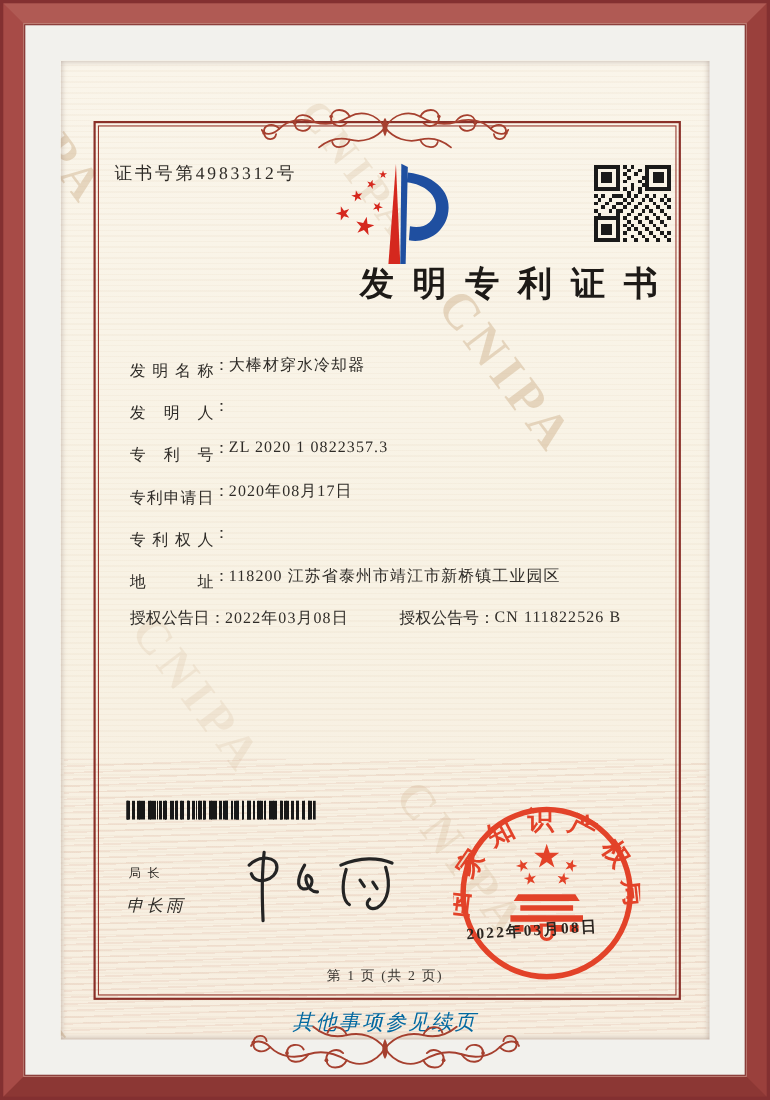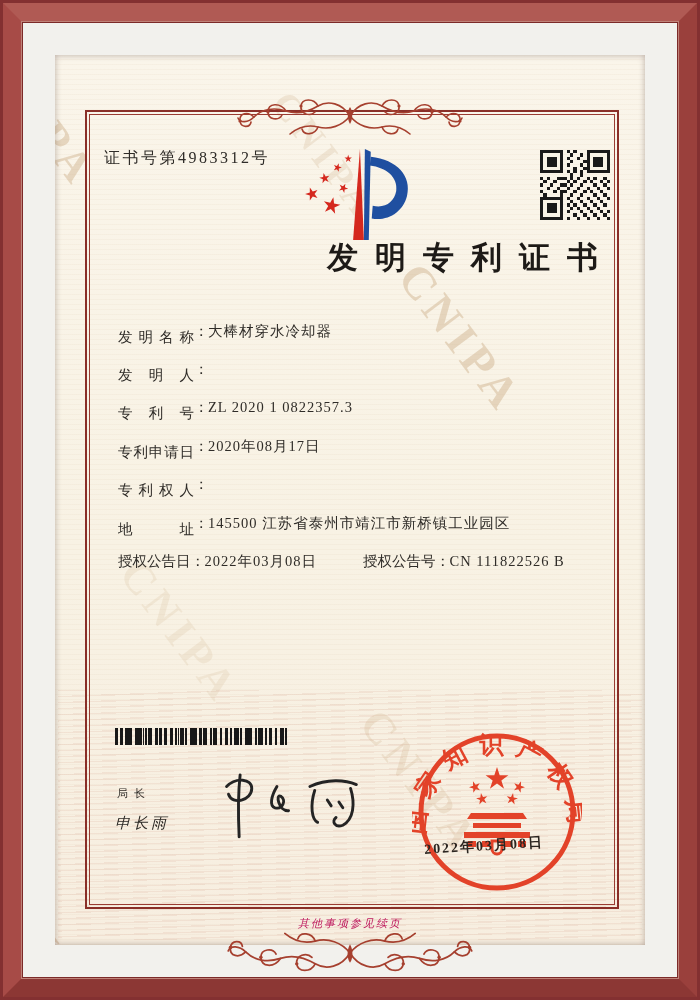--- a/index.html
+++ b/index.html
@@ -61,21 +61,21 @@
       repeating-linear-gradient(90deg,#181818 0 3px,transparent 3px 11px);}
   .director-title{position:absolute;left:117px;top:786px;font-size:11px;letter-spacing:6px;color:#2c2925;}
   .director-name{position:absolute;left:115px;top:814px;font-size:15px;letter-spacing:3px;color:#2c2925;font-style:italic;}
   .sig{position:absolute;left:213px;top:763px;width:155px;height:78px;z-index:4;}
   .seal{position:absolute;left:412px;top:727px;width:170px;height:170px;z-index:4;opacity:.95;}
   .seal-date{position:absolute;left:424px;top:836px;width:160px;z-index:5;
     font-size:14px;font-weight:bold;letter-spacing:2px;color:#2b2520;transform:rotate(-3.5deg);}
   .page-ind{position:absolute;left:85px;top:879px;width:530px;text-align:center;
     font-size:12.5px;letter-spacing:1.5px;color:#3a3631;}
   .cont-note{position:absolute;left:55px;top:916px;width:590px;text-align:center;
-    font-style:italic;font-size:11px;letter-spacing:2px;color:#be185d;z-index:4;}
+    font-style:italic;font-size:19px;letter-spacing:2px;color:#0369a1;z-index:4;}
 </style>
 </head>
 <body>
 
 <div class="sheet"></div>
 <div class="guilloche"></div>
 
 <div class="wm-layer">
   <div class="wm" style="left:-48px;top:-22px;">CNIPA</div>
   <div class="wm" style="left:243px;top:28px;opacity:.55;font-size:38px;">CNIPA</div>
@@ -171,21 +171,21 @@
         <span class="fcolon">：</span>
         <span class="fvalue">2020年08月17日</span>
     </div>
     <div class="frow">
       <span class="flabel">专利权人</span>
         <span class="fcolon">：</span>
     </div>
     <div class="frow">
       <span class="flabel">地址</span>
         <span class="fcolon">：</span>
-        <span class="fvalue">145500 江苏省泰州市靖江市新桥镇工业园区</span>
+        <span class="fvalue">118200 江苏省泰州市靖江市新桥镇工业园区</span>
     </div>
     <div class="frow">
       <span class="g1">
         <span>授权公告日</span>
           <span class="fcolon">：</span>
           <span class="fvalue">2022年03月08日</span>
       </span>
       <span class="g2">
         <span>授权公告号</span>
           <span class="fcolon">：</span>
@@ -227,18 +227,19 @@
       <use href="#lstar" transform="translate(100,72) scale(6) rotate(10)"></use>
       <path d="M55,92 L115,92 L111,86 L59,86 Z"></path>
       <path d="M61,96 L109,96 L109,101 L61,101 Z"></path>
       <path d="M52,105 L118,105 L118,111 L52,111 Z"></path>
       <path d="M56,114 h8v6h-8z M70,114 h8v6h-8z M92,114 h8v6h-8z M106,114 h8v6h-8z"></path>
       <path d="M80,114 h10 v8 a5,5 0 0 1 -10,0 Z" fill="none" stroke="#e23a20" stroke-width="3"></path>
     </g>
   </svg>
   <div class="seal-date">2022年03月08日</div>
 
+  <div class="page-ind">第 1 页 (共 2 页)</div>
   <div class="cont-note">其他事项参见续页</div>
 
 </div>
 
 <div class="mat"></div>
 <div class="frame"></div>
 
 </body></html>

